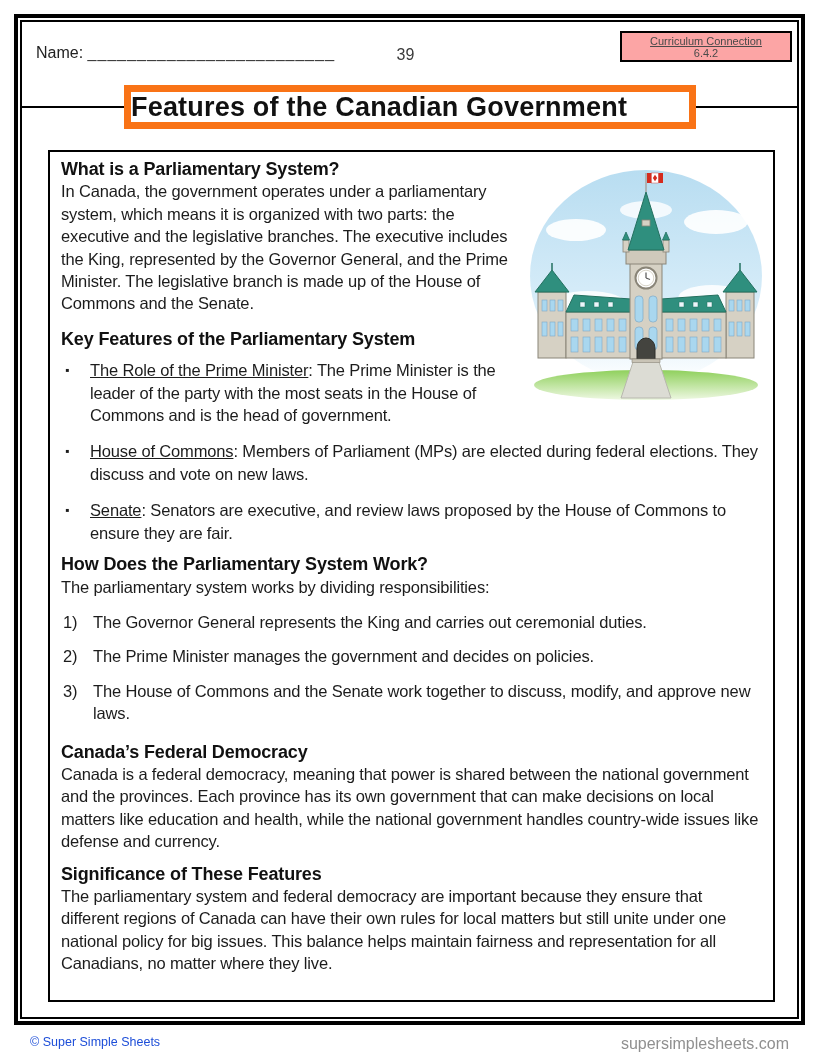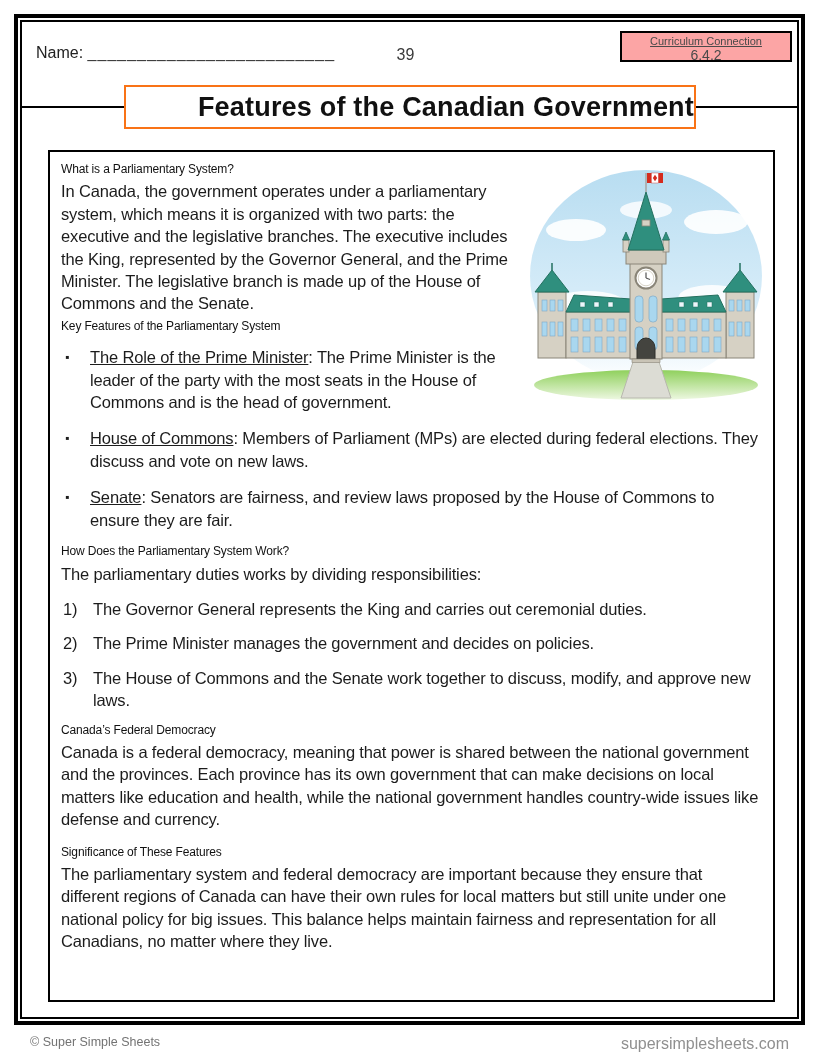--- a/index.html
+++ b/index.html
@@ -15,57 +15,57 @@
 
   
   .name-row { position:absolute; left:36px; top:44px; font-size:16px; color:#222; }
   .name-line { letter-spacing:1px; color:#333; }
   .page-number { position:absolute; left:0; right:8px; top:46px; text-align:center;
                  font-size:16px; color:#3a3a3a; }
   .curriculum-box { position:absolute; left:620px; top:31px; width:172px; height:31px;
                     background:#fca5a5; border:2px solid #000; text-align:center;
                     padding-top:2px; }
   .curriculum-title { font-size:11px; color:#4a4a4a; text-decoration:underline; }
-  .curriculum-code  { font-size:14px; color:#4a4a4a; }
+  .curriculum-code  { font-size:11px; color:#4a4a4a; }
 
   .header-divider { position:absolute; left:22px; right:22px; top:106px; height:2px;
                     background:#000; z-index:1; }
 
   .title-box { position:absolute; left:124px; top:85px; width:572px; height:44px;
-               background:#fff; border:2px solid #f97316; z-index:2;
-               display:flex; align-items:center; justify-content:flex-end; }
+               background:#fff; border:7px solid #f97316; z-index:2;
+               display:flex; align-items:center; justify-content:flex-start; }
   .title-box h1 { font-size:27px; font-weight:bold; letter-spacing:0.2px; color:#111; }
 
   
   .content-box { position:absolute; left:48px; top:150px; width:727px; height:852px;
                  border:2px solid #000; padding:6px 11px 0 11px;
                  font-size:16.5px; line-height:22.4px; letter-spacing:-0.15px;
                  overflow:hidden; }
-  .content-box h3 { font-size:12px; font-weight:normal; color:#111; }
-  .sec-keyfeatures h3 { }
+  .content-box h3 { font-size:18px; font-weight:bold; color:#111; }
+  .sec-keyfeatures h3 { margin-top:13px; }
   .sec-howworks   h3 { margin-top:9px; }
-  .sec-federal    h3 { margin-top:7px; }
+  .sec-federal    h3 { margin-top:16px; }
   .sec-significance h3 { margin-top:10px; }
 
   .illustration { float:right; width:232px; height:236px; margin:6px 0 8px 10px; }
 
   .bullet { display:flex; }
   .bullet-first { margin-top:9px; }
   .bullet-next  { margin-top:14px; }
   .bullet .marker { flex:0 0 29px; font-size:12px; padding-left:4px; line-height:22.4px; }
   .bullet .term { text-decoration:underline; }
 
   .num-item { display:flex; }
   .ni-1 { margin-top:13px; }
   .ni-2 { margin-top:12px; }
   .ni-3 { margin-top:12px; }
   .num-item .num { flex:0 0 32px; padding-left:2px; }
 
   
-  .footer-left  { position:absolute; left:30px;  top:1035px; font-size:12.5px; color:#737373; }
+  .footer-left  { position:absolute; left:30px;  top:1035px; font-size:12.5px; color:#1d4ed8; }
   .footer-right { position:absolute; right:30px; top:1035px; font-size:16px; color:#8f8f8f; }
 </style>
 </head>
 <body>
 
 <div class="page">
 
   <div class="frame-outer"></div>
   <div class="frame-inner"></div>
   <div class="header-divider"></div>
@@ -182,27 +182,27 @@
       <div class="bullet bullet-first">
         <span class="marker">▪</span>
         <p><span class="term">The Role of the Prime Minister</span><span>: The Prime Minister is the leader of the party with the most seats in the House of Commons and is the head of government.</span></p>
       </div>
       <div class="bullet bullet-next">
         <span class="marker">▪</span>
         <p><span class="term">House of Commons</span><span>: Members of Parliament (MPs) are elected during federal elections. They discuss and vote on new laws.</span></p>
       </div>
       <div class="bullet bullet-next">
         <span class="marker">▪</span>
-        <p><span class="term">Senate</span><span>: Senators are fairness, and review laws proposed by the House of Commons to ensure they are fair.</span></p>
+        <p><span class="term">Senate</span><span>: Senators are executive, and review laws proposed by the House of Commons to ensure they are fair.</span></p>
       </div>
     </div>
 
     <div class="sec-howworks">
       <h3>How Does the Parliamentary System Work?</h3>
-      <p>The parliamentary duties works by dividing responsibilities:</p>
+      <p>The parliamentary system works by dividing responsibilities:</p>
       <div class="num-item ni-1">
         <span class="num">1)</span>
         <p>The Governor General represents the King and carries out ceremonial duties.</p>
       </div>
       <div class="num-item ni-2">
         <span class="num">2)</span>
         <p>The Prime Minister manages the government and decides on policies.</p>
       </div>
       <div class="num-item ni-3">
         <span class="num">3)</span>

